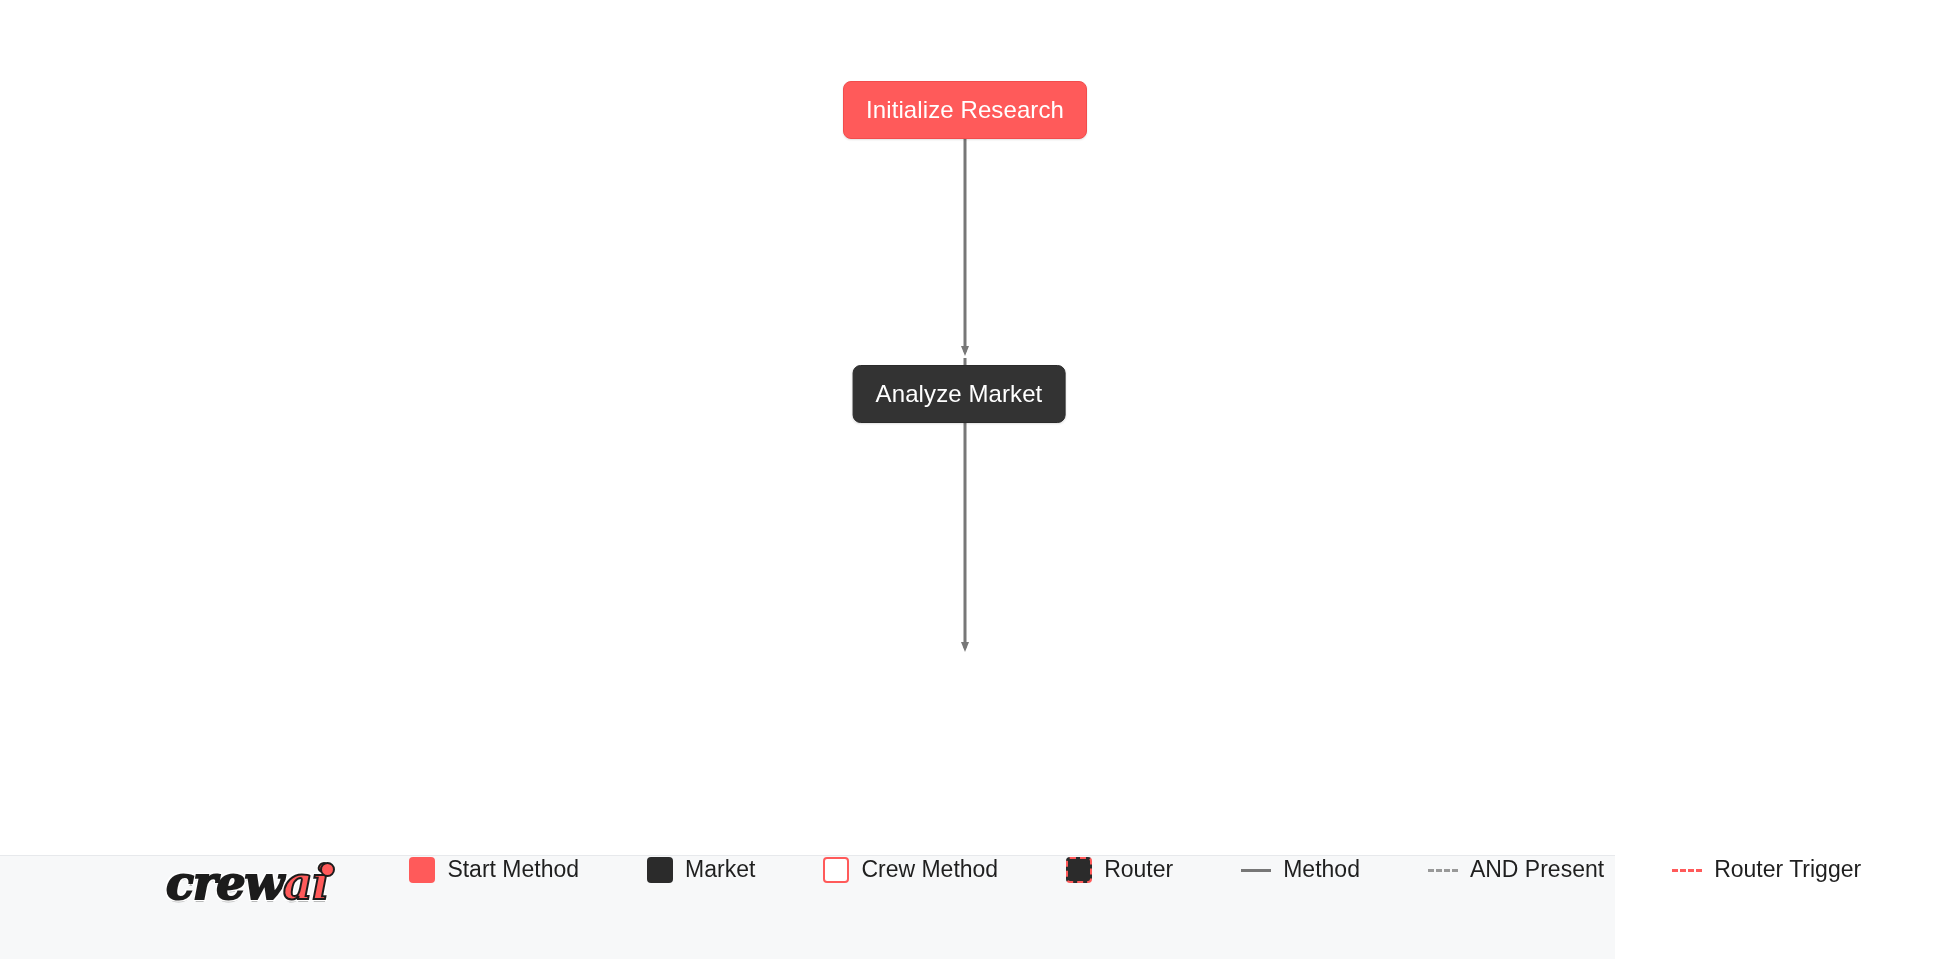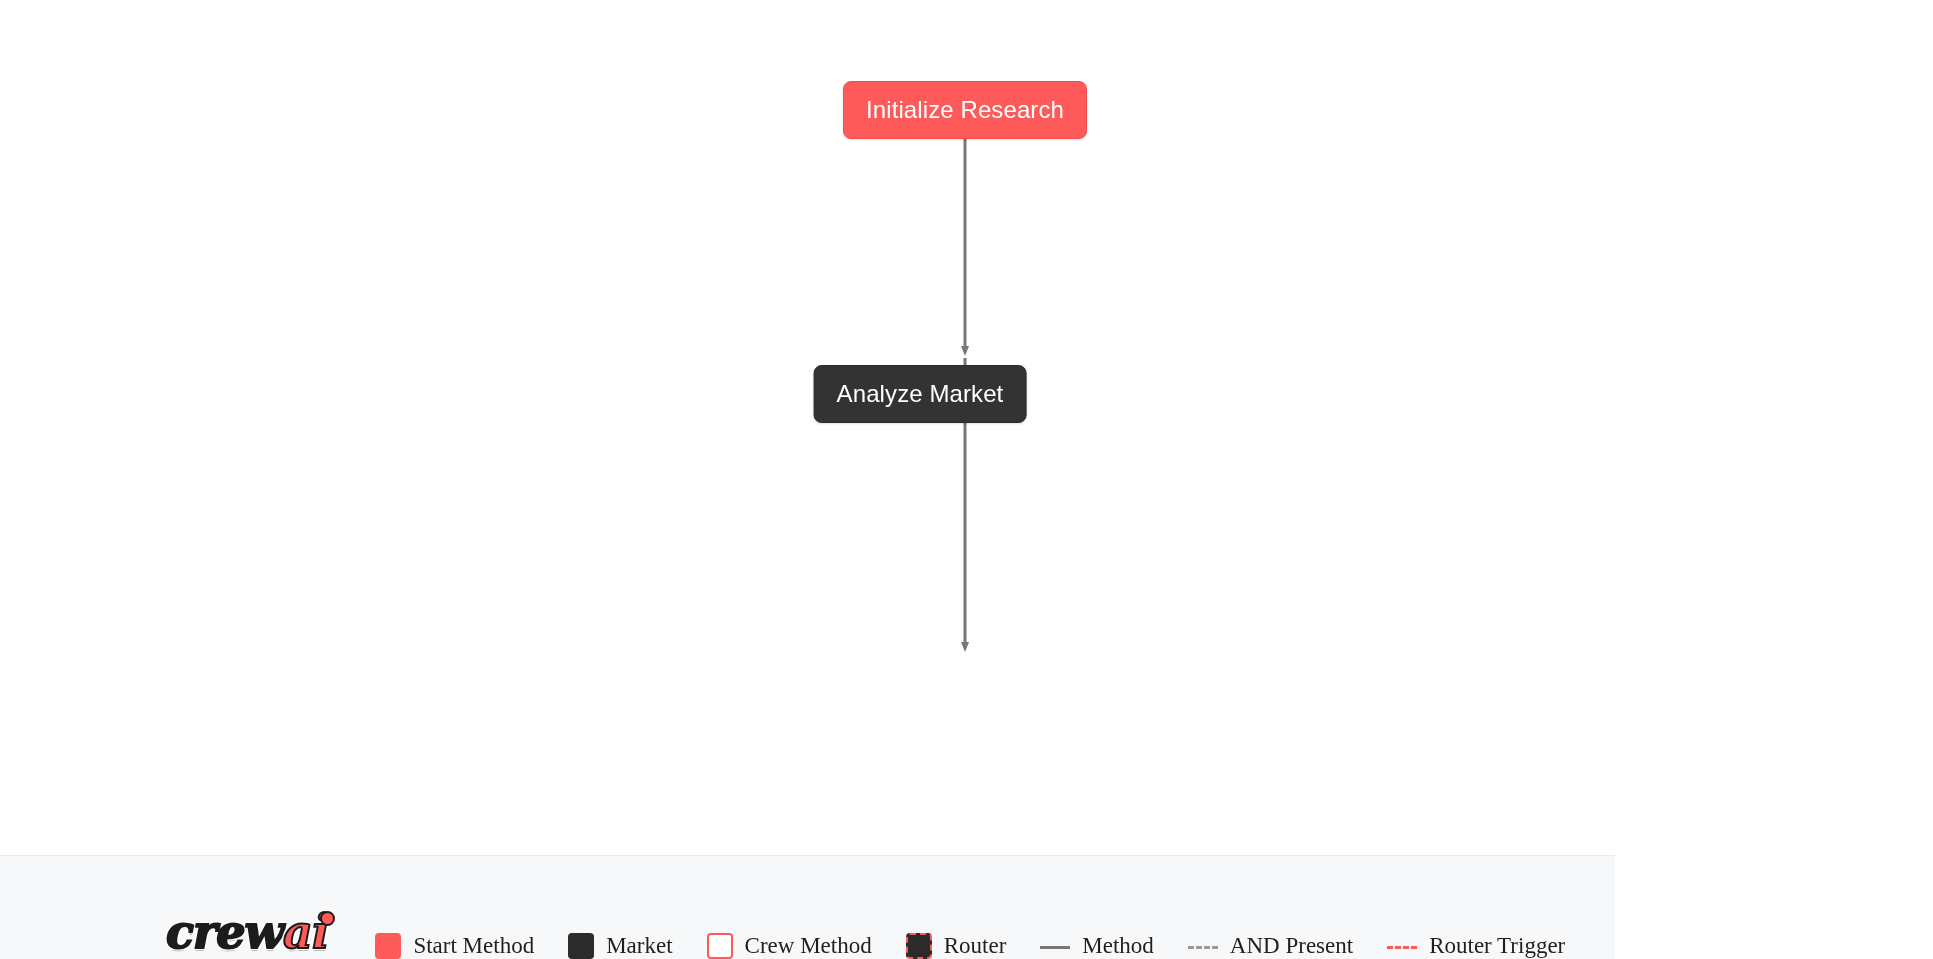--- a/index.html
+++ b/index.html
@@ -64,23 +64,24 @@
   
   #legend-bar {
     position: absolute;
     left: 0;
     top: 855px;
     width: 1615px;
     height: 104px;
     background: #f7f8f9;
     border-top: 1px solid #e7e9ec;
     display: flex;
-    align-items: flex-end;
+    align-items: flex-start;
     box-sizing: border-box;
     padding-left: 160px;
+    gap: 34px;
   }
 
   #brand-logo {
     display: flex;
     align-items: center;
     margin-right: 40px;
     user-select: none;
   }
   .logo-text {
     font-family: "DejaVu Serif", serif;
@@ -119,21 +120,20 @@
   .legend-item {
     display: flex;
     align-items: center;
     margin-right: 34px;
     font-size: 23px;
     color: #1f1f1f;
     white-space: nowrap;
   }
   .legend-item .label {
     margin-left: 12px;
-    font-family: Liberation Serif, serif;
   }
 
   .swatch {
     width: 26px;
     height: 26px;
     box-sizing: border-box;
     border-radius: 4px;
     flex: none;
   }
   .swatch.start { background: #ff5a5a; }
@@ -163,21 +163,21 @@
       </marker>
     </defs>
     <line x1="965" y1="122" x2="965" y2="352" stroke="#777777" stroke-width="3" marker-end="url(#arrowhead)"></line>
     <line x1="965" y1="358" x2="965" y2="648" stroke="#777777" stroke-width="3" marker-end="url(#arrowhead)"></line>
   </svg>
 
   <div class="node start" style="left:965px; top:81px;">
     <span>Initialize Research</span>
   </div>
 
-  <div class="node method" style="left:920px; top:365px;">
+  <div class="node method" style="left:959px; top:365px;">
     <span>Analyze Market</span>
   </div>
 
 
 </div>
 
 <div id="legend-bar">
 
   <div id="brand-logo">
     <span class="logo-text"><span>crew</span><span class="accent">ai</span></span>

